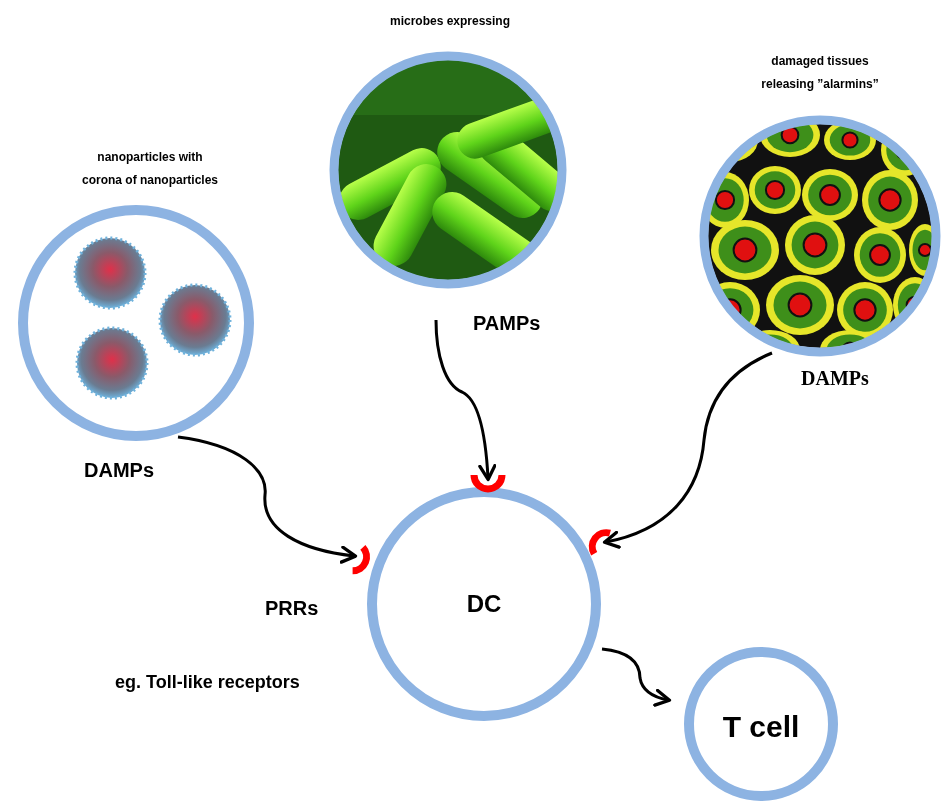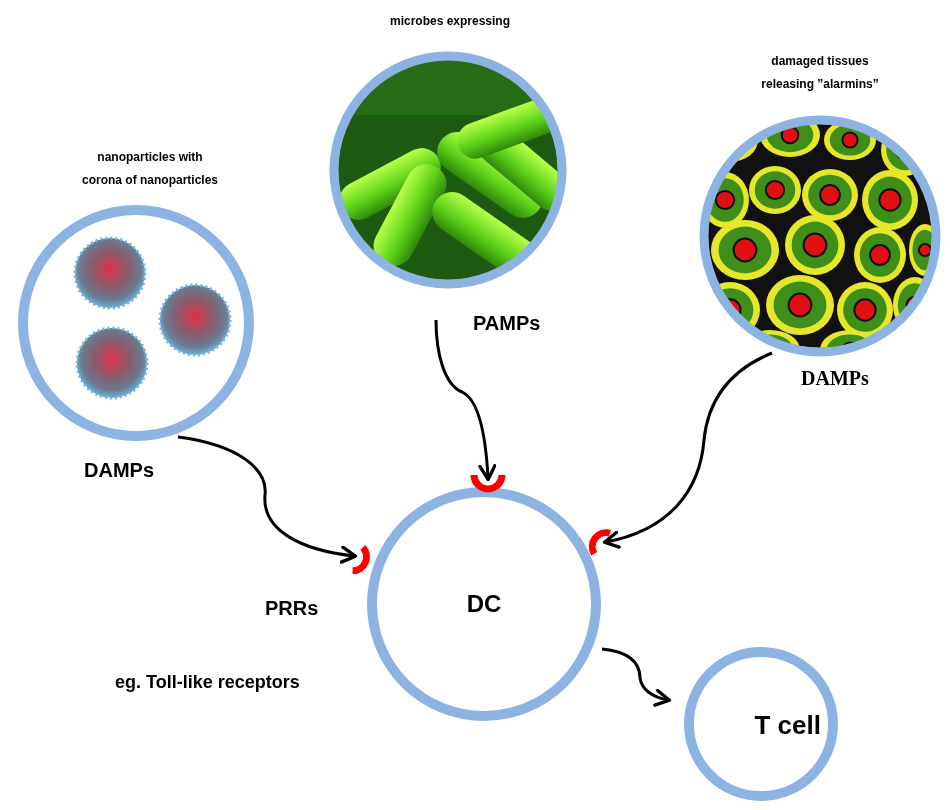--- a/index.html
+++ b/index.html
@@ -208,13 +208,13 @@
 </div>
 
 <div class="lbl big" style="left:84px; top:459px;">DAMPs</div>
 <div class="lbl big" style="left:473px; top:312px;">PAMPs</div>
 <div class="lbl big" style="left:801px; top:367px;font-family:Liberation Serif, serif;">DAMPs</div>
 
 <div class="lbl big" style="left:265px; top:597px;">PRRs</div>
 <div class="lbl" style="left:115px; top:672px; font-size:18px;">eg. Toll-like receptors</div>
 
 <div class="lbl" style="left:434px; top:590px; width:100px; font-size:24px;text-align:center;">DC</div>
-<div class="lbl" style="left:701px; top:710px; width:120px; font-size:26px;text-align:right;">T cell</div>
+<div class="lbl" style="left:701px; top:710px; width:120px; font-size:30px;">T cell</div>
 
 </body></html>

